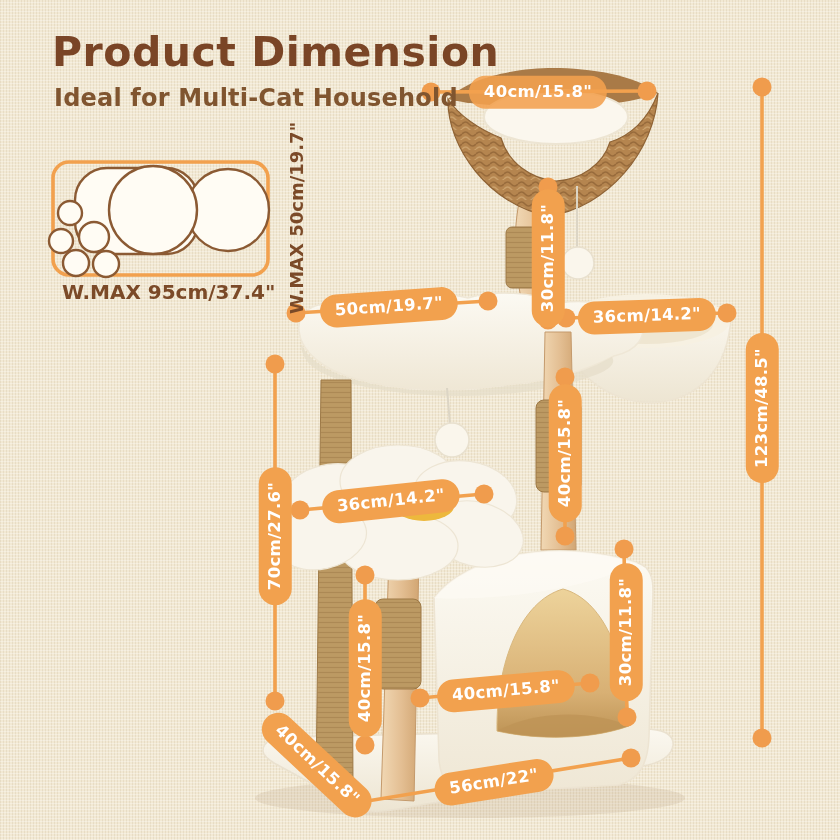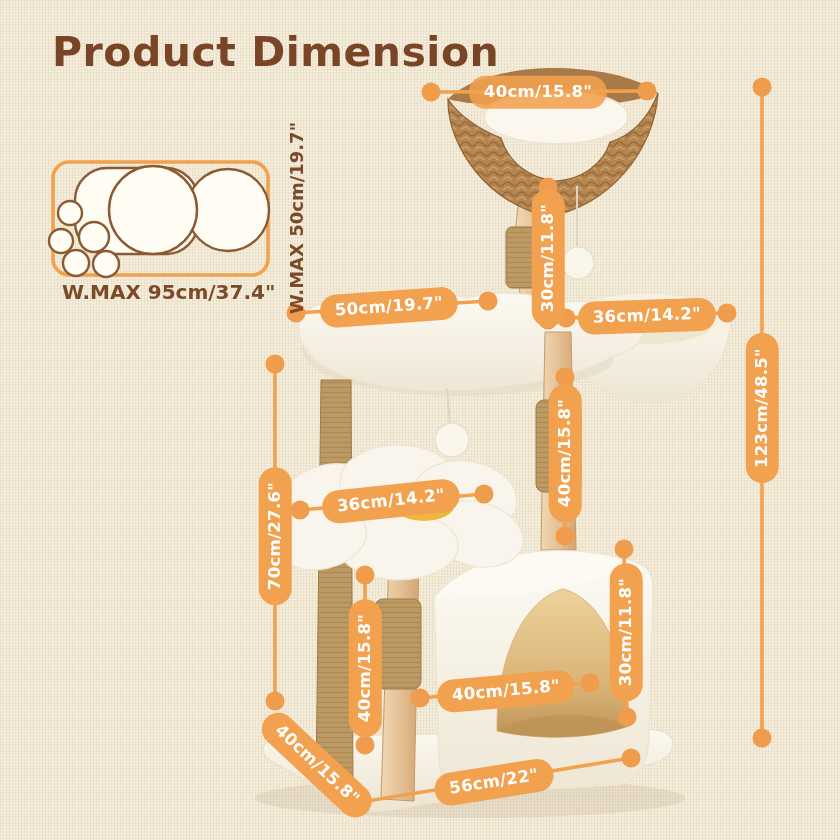--- a/index.html
+++ b/index.html
@@ -186,20 +186,21 @@
       <circle cx="420" cy="698" r="9.5"></circle>
         <circle cx="590" cy="683" r="9.5"></circle>
       <circle cx="624" cy="549" r="9.5"></circle>
         <circle cx="627" cy="717" r="9.5"></circle>
       <circle cx="283" cy="730" r="9.5"></circle>
         <circle cx="631" cy="758" r="9.5"></circle>
     </g>
   </svg>
 
   <div class="abs title">Product Dimension</div>
+  <div class="abs subtitle">Ideal for Multi-Cat Household</div>
   <div class="abs caption">W.MAX 95cm/37.4"</div>
   <div class="abs vnote">W.MAX 50cm/19.7"</div>
 
   <div class="pill pill--glass" style="left:538px;top:92px;">40cm/15.8"</div>
   <div class="pill" style="left:548px;top:258px;--rot:-90deg;">30cm/11.8"</div>
   <div class="pill" style="left:389px;top:307px;--rot:-4deg;">50cm/19.7"</div>
   <div class="pill" style="left:647px;top:316px;--rot:-2deg;">36cm/14.2"</div>
   <div class="pill" style="left:762px;top:408px;--rot:-90deg;">123cm/48.5"</div>
   <div class="pill" style="left:565px;top:453px;--rot:-90deg;">40cm/15.8"</div>
   <div class="pill" style="left:391px;top:501px;--rot:-6deg;">36cm/14.2"</div>

